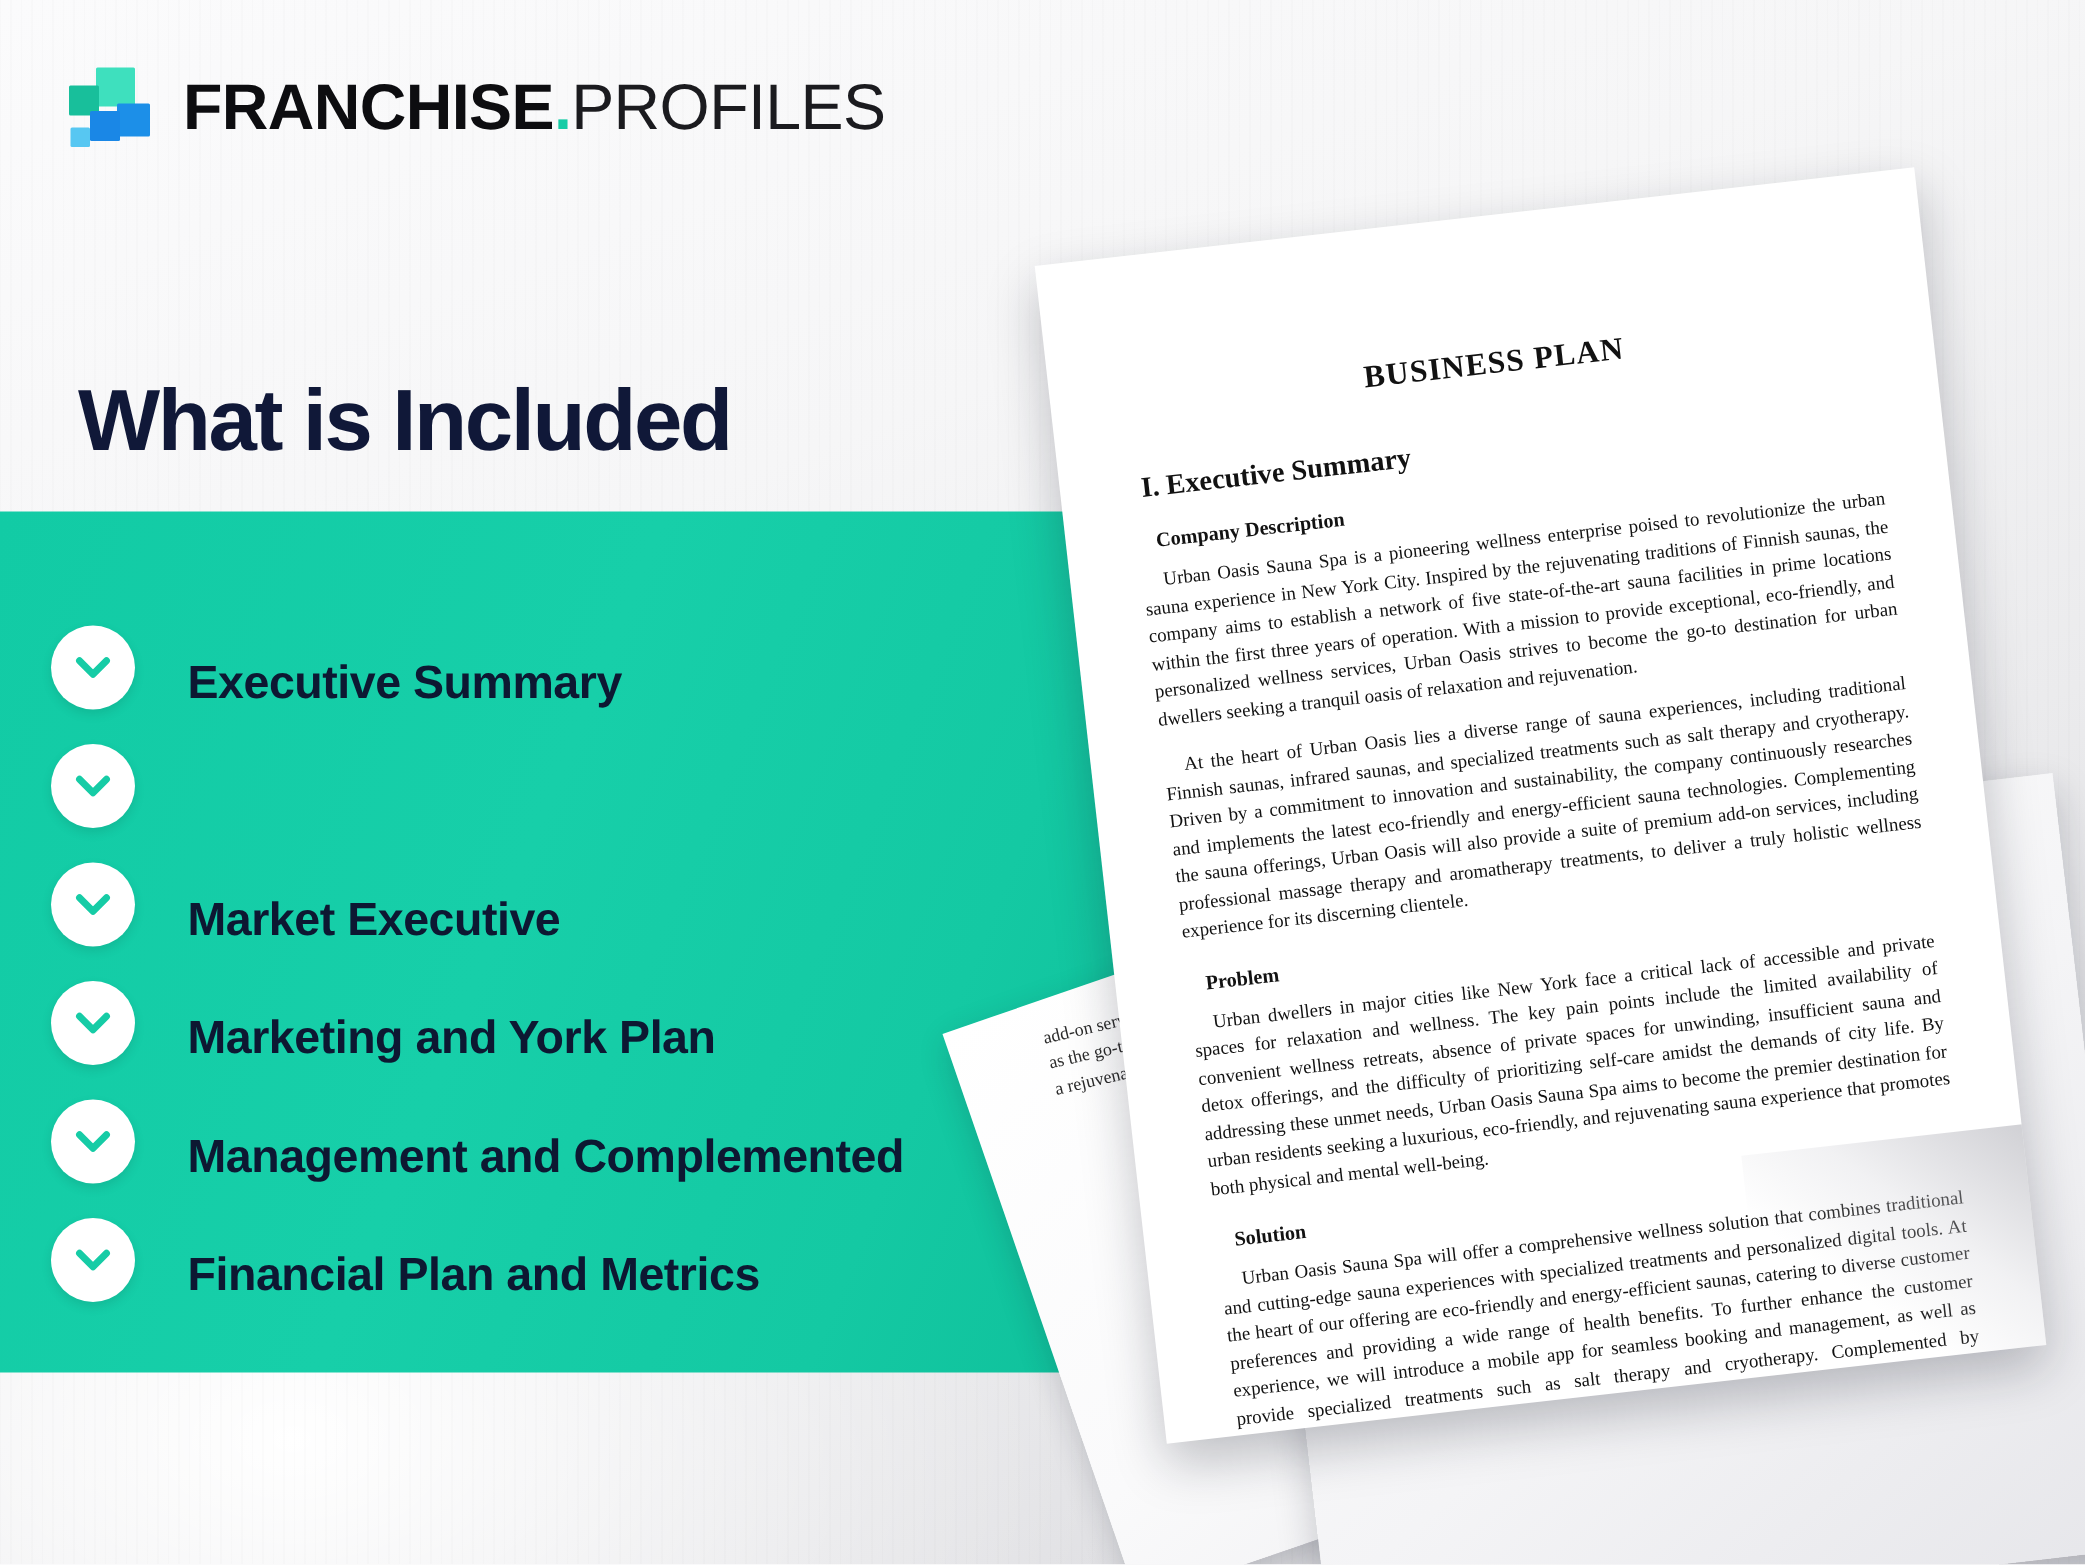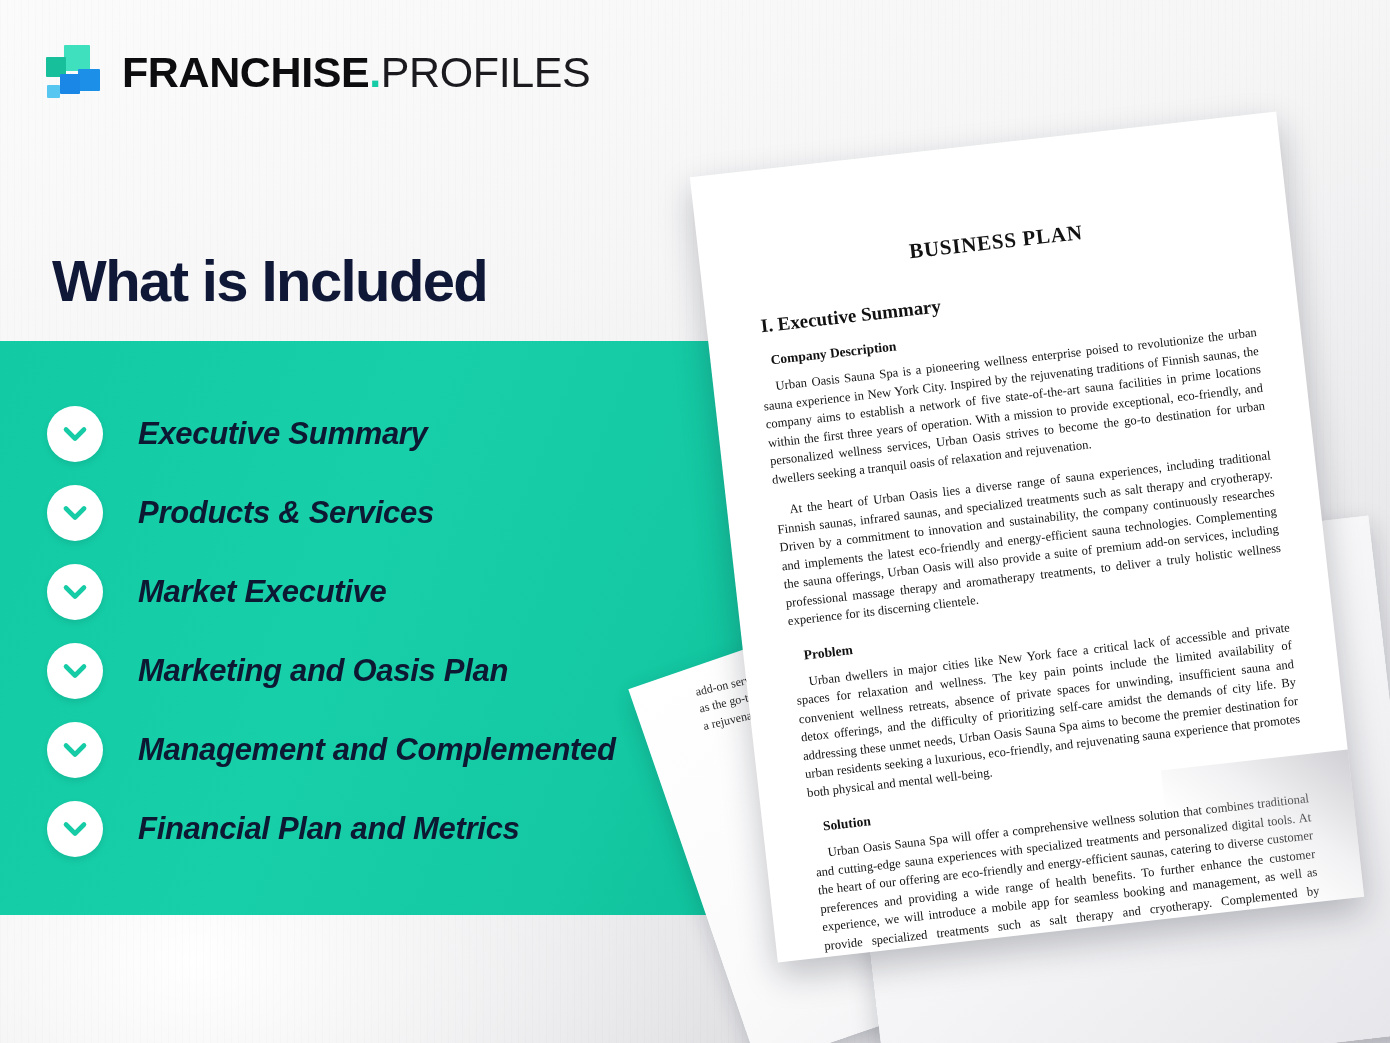--- a/index.html
+++ b/index.html
@@ -106,24 +106,23 @@
     position: absolute;
     left: 0;
     top: 341px;
     width: 754px;
     z-index: 20;
     padding-top: 53px;
     box-sizing: border-box;
   }
   .feature-item {
     display: flex;
-    align-items: center;
+    align-items: flex-end;
     height: 79px;
-    padding-left: 47px;
-    font-style: italic;
+    padding-left: 34px;
   }
   .chev-circle {
     width: 56px;
     height: 56px;
     border-radius: 50%;
     background: #ffffff;
     flex: none;
     display: flex;
     align-items: center;
     justify-content: center;
@@ -297,39 +296,38 @@
       </span>
       <span class="feature-label">Executive Summary</span>
     </div>
 
     <div class="feature-item">
       <span class="chev-circle">
         <svg width="34" height="34" viewBox="0 0 34 34" aria-hidden="true">
           <path d="M8 12.5 L17 21.5 L26 12.5" fill="none" stroke="#16CCA6" stroke-width="4.6" stroke-linecap="round" stroke-linejoin="round"></path>
         </svg>
       </span>
-      <span class="feature-label">Products &amp; Services</span>
     </div>
 
     <div class="feature-item">
       <span class="chev-circle">
         <svg width="34" height="34" viewBox="0 0 34 34" aria-hidden="true">
           <path d="M8 12.5 L17 21.5 L26 12.5" fill="none" stroke="#16CCA6" stroke-width="4.6" stroke-linecap="round" stroke-linejoin="round"></path>
         </svg>
       </span>
       <span class="feature-label">Market Executive</span>
     </div>
 
     <div class="feature-item">
       <span class="chev-circle">
         <svg width="34" height="34" viewBox="0 0 34 34" aria-hidden="true">
           <path d="M8 12.5 L17 21.5 L26 12.5" fill="none" stroke="#16CCA6" stroke-width="4.6" stroke-linecap="round" stroke-linejoin="round"></path>
         </svg>
       </span>
-      <span class="feature-label">Marketing and Oasis Plan</span>
+      <span class="feature-label">Marketing and York Plan</span>
     </div>
 
     <div class="feature-item">
       <span class="chev-circle">
         <svg width="34" height="34" viewBox="0 0 34 34" aria-hidden="true">
           <path d="M8 12.5 L17 21.5 L26 12.5" fill="none" stroke="#16CCA6" stroke-width="4.6" stroke-linecap="round" stroke-linejoin="round"></path>
         </svg>
       </span>
       <span class="feature-label">Management and Complemented</span>
     </div>

